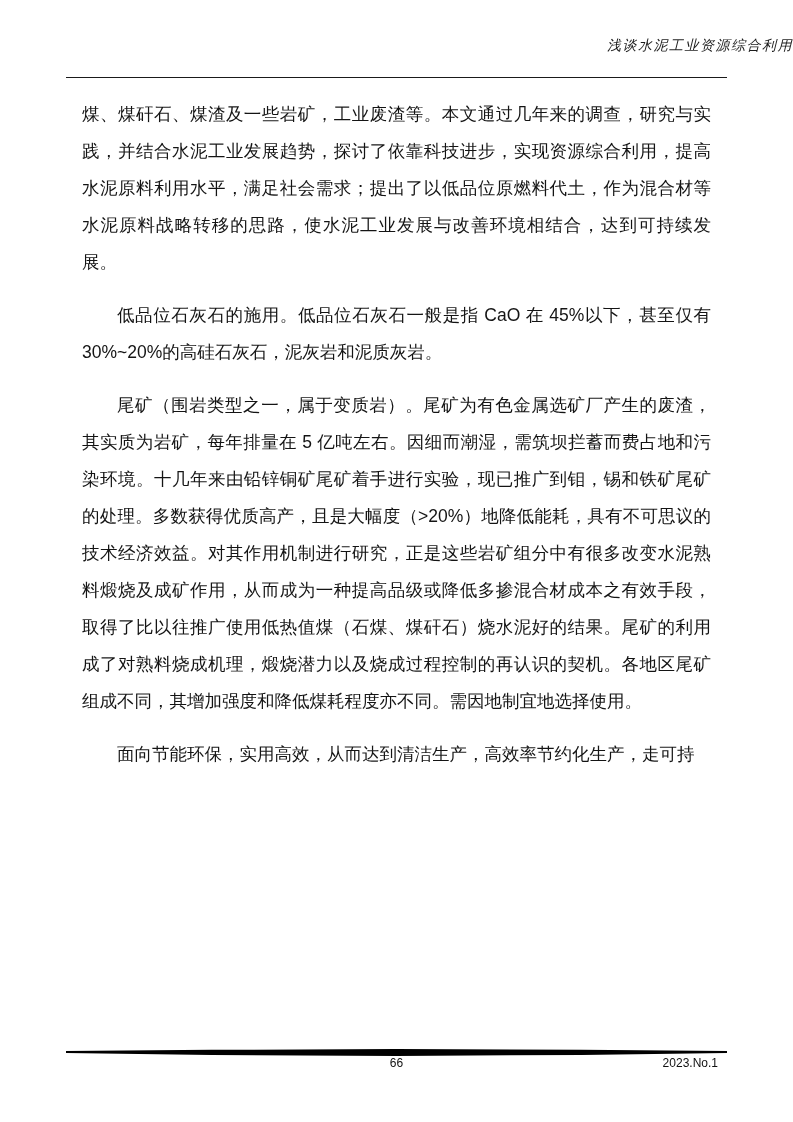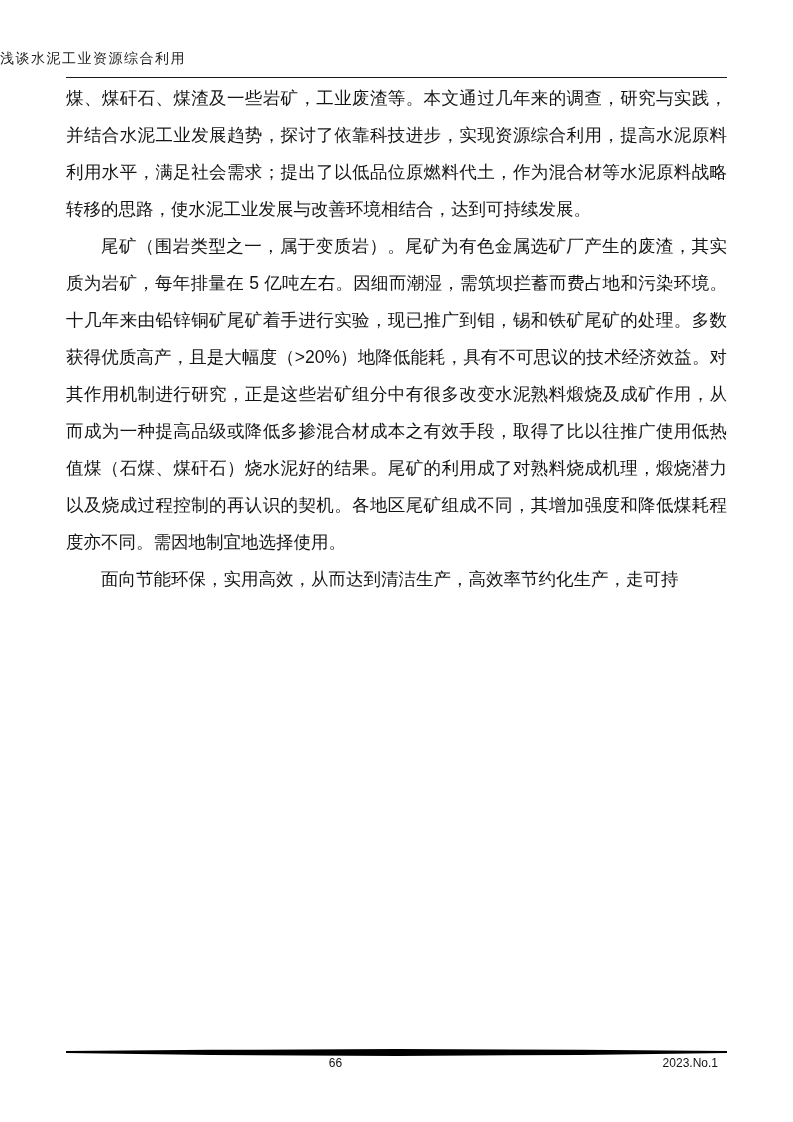--- a/index.html
+++ b/index.html
@@ -9,28 +9,29 @@
   }
   .page {
     position: relative;
     width: 793px;
     height: 1122px;
     background: #ffffff;
     overflow: hidden;
   }
   .header-title {
     position: absolute;
-    top: 50px;
+    top: 37px;
     left: 0;
     width: 793px;
-    text-align: left;
+    text-align: right;
     font-family: "Liberation Serif", "DejaVu Serif", serif;
     font-size: 14px;
     letter-spacing: 1.5px;
     color: #1c1c1c;
+    font-style: italic;
   }
   .header-rule {
     position: absolute;
     top: 77px;
     left: 66px;
     width: 661px;
     height: 0;
     border-top: 1.5px solid #1a1a1a;
   }
   .content {
@@ -39,41 +40,41 @@
     left: 66px;
     width: 661px;
     font-family: "Liberation Sans", "DejaVu Sans", sans-serif;
     font-size: 17.5px;
     line-height: 37px;
     color: #141414;
     text-align: justify;
     text-justify: inter-ideograph;
   }
   .content p {
-    margin: 0;
+    margin: 16px;
     padding: 0;
     text-indent: 2em;
   }
   .content p.continued {
     text-indent: 0;
   }
   .footer-rule {
     position: absolute;
     left: 66px;
     top: 1049px;
     width: 661px;
     height: 7px;
     background: #000000;
     clip-path: polygon(0 30%, 22% 12%, 50% 0%, 78% 12%, 100% 30%, 100% 58%, 78% 84%, 50% 100%, 22% 84%, 0 58%);
   }
   .footer-page {
     position: absolute;
     top: 1056px;
     left: 0;
-    width: 671px;
+    width: 793px;
     text-align: center;
     font-family: "Liberation Sans", "DejaVu Sans", sans-serif;
     font-size: 12px;
     color: #111111;
   }
   .footer-issue {
     position: absolute;
     top: 1056px;
     right: 75px;
     font-family: "Liberation Sans", "DejaVu Sans", sans-serif;
@@ -85,20 +86,21 @@
 <body>
 
 <div class="page">
 
   <div class="header-title">浅谈水泥工业资源综合利用</div>
 
   <div class="header-rule"></div>
 
   <div class="content">
     <p class="continued">煤、煤矸石、煤渣及一些岩矿，工业废渣等。本文通过几年来的调查，研究与实践，并结合水泥工业发展趋势，探讨了依靠科技进步，实现资源综合利用，提高水泥原料利用水平，满足社会需求；提出了以低品位原燃料代土，作为混合材等水泥原料战略转移的思路，使水泥工业发展与改善环境相结合，达到可持续发展。</p>
+    <p>低品位石灰石的施用。低品位石灰石一般是指 CaO 在 45%以下，甚至仅有30%~20%的高硅石灰石，泥灰岩和泥质灰岩。</p>
     <p>尾矿（围岩类型之一，属于变质岩）。尾矿为有色金属选矿厂产生的废渣，其实质为岩矿，每年排量在 5 亿吨左右。因细而潮湿，需筑坝拦蓄而费占地和污染环境。十几年来由铅锌铜矿尾矿着手进行实验，现已推广到钼，锡和铁矿尾矿的处理。多数获得优质高产，且是大幅度（&gt;20%）地降低能耗，具有不可思议的技术经济效益。对其作用机制进行研究，正是这些岩矿组分中有很多改变水泥熟料煅烧及成矿作用，从而成为一种提高品级或降低多掺混合材成本之有效手段，取得了比以往推广使用低热值煤（石煤、煤矸石）烧水泥好的结果。尾矿的利用成了对熟料烧成机理，煅烧潜力以及烧成过程控制的再认识的契机。各地区尾矿组成不同，其增加强度和降低煤耗程度亦不同。需因地制宜地选择使用。</p>
     <p>面向节能环保，实用高效，从而达到清洁生产，高效率节约化生产，走可持</p>
   </div>
 
   <div class="footer-rule"></div>
 
   <div class="footer-page">66</div>
 
   <div class="footer-issue">2023.No.1</div>
 

